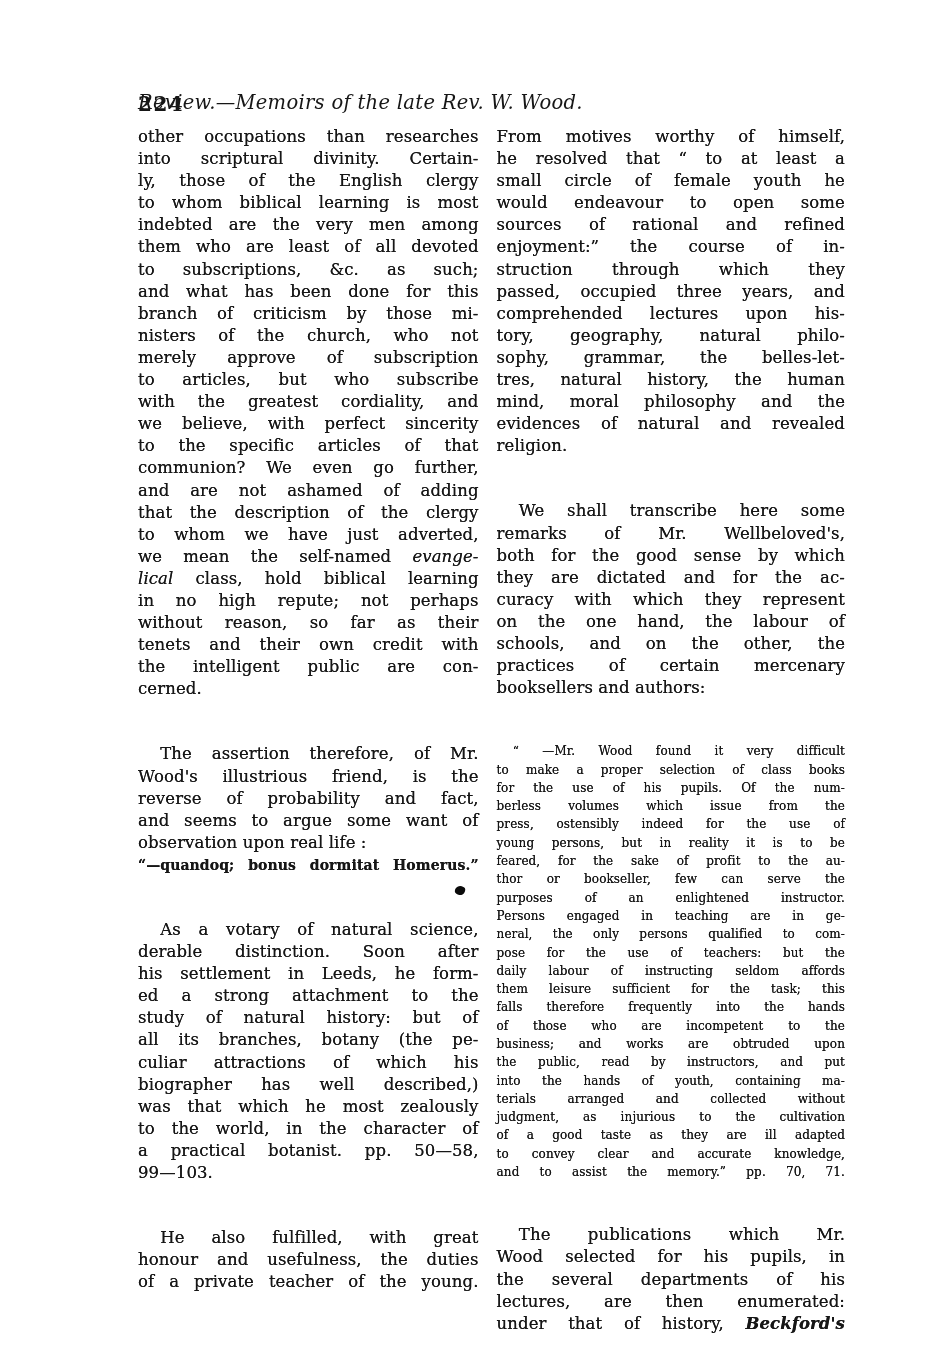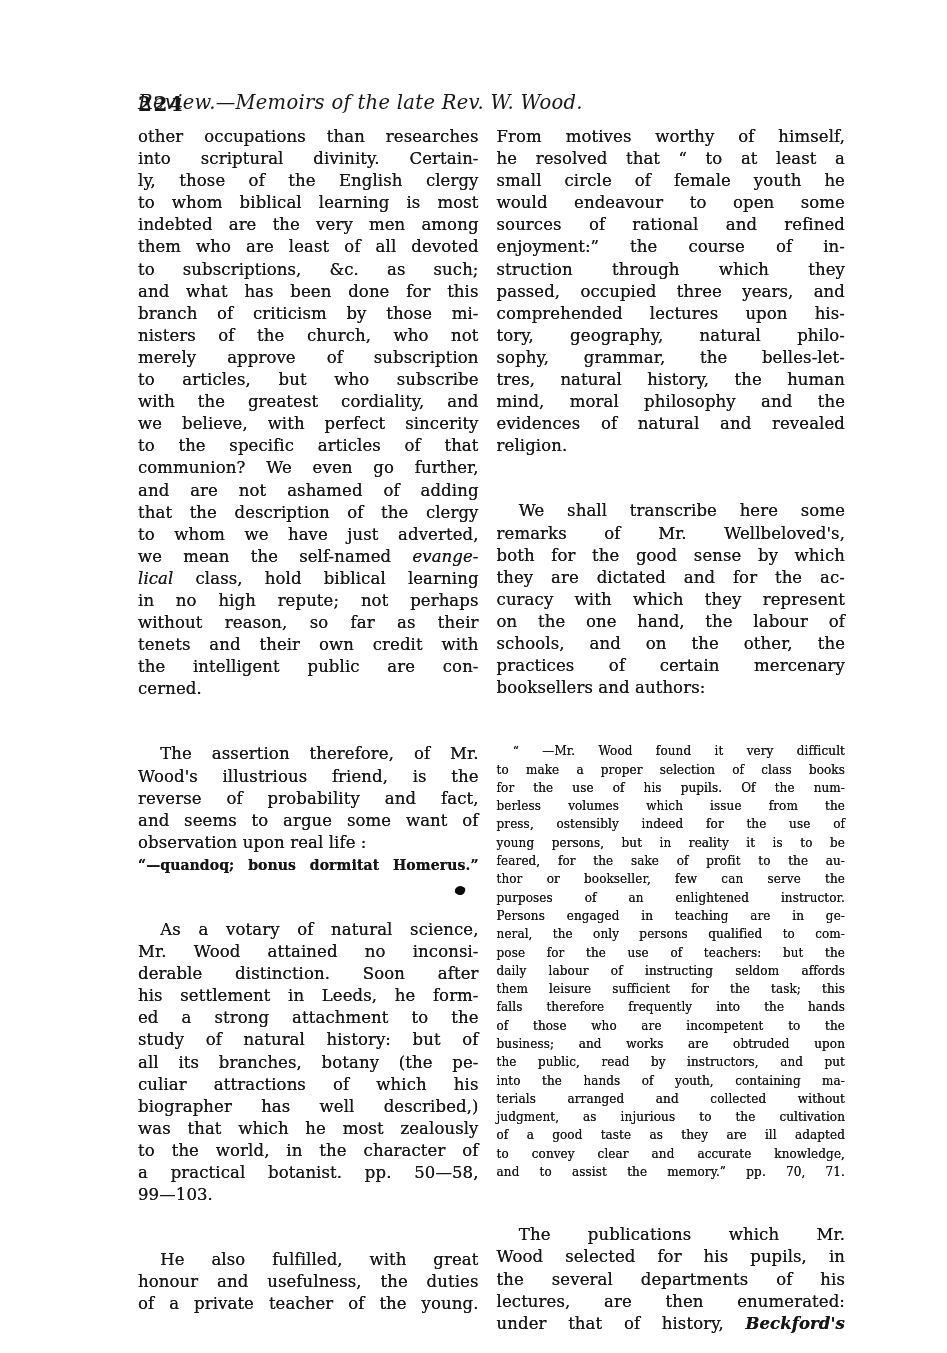--- a/index.html
+++ b/index.html
@@ -87,21 +87,20 @@
         <div class="line"><span>tenets and their own credit with</span></div>
         <div class="line"><span>the intelligent public are con-</span></div>
         <div class="line last"><span>cerned.</span></div>
         <div class="line indent"><span>The assertion therefore, of Mr.</span></div>
         <div class="line"><span>Wood's illustrious friend, is the</span></div>
         <div class="line"><span>reverse of probability and fact,</span></div>
         <div class="line"><span>and seems to argue some want of</span></div>
         <div class="line last"><span>observation upon real life :</span></div>
         <div class="line latin"><span>“—quandoq; bonus dormitat Homerus.”</span></div>
         <div class="line indent"><span>As a votary of natural science,</span></div>
-        <div class="line"><span>Mr. Wood attained no inconsi-</span></div>
         <div class="line"><span>derable distinction. Soon after</span></div>
         <div class="line"><span>his settlement in Leeds, he form-</span></div>
         <div class="line"><span>ed a strong attachment to the</span></div>
         <div class="line"><span>study of natural history: but of</span></div>
         <div class="line"><span>all its branches, botany (the pe-</span></div>
         <div class="line"><span>culiar attractions of which his</span></div>
         <div class="line"><span>biographer has well described,)</span></div>
         <div class="line"><span>was that which he most zealously</span></div>
         <div class="line"><span>to the world, in the character of</span></div>
         <div class="line"><span>a practical botanist. pp. 50—58,</span></div>

